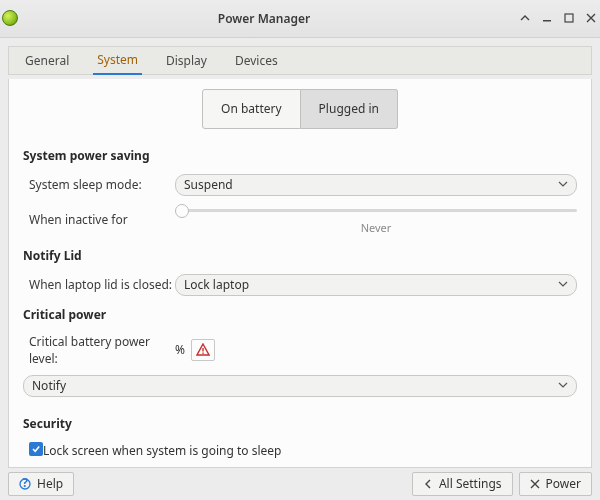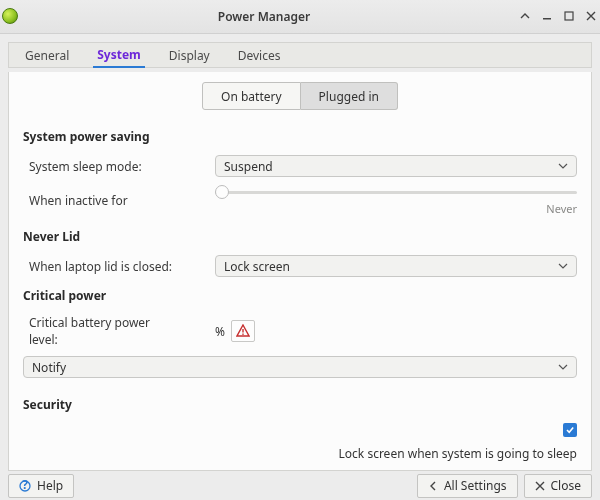--- a/index.html
+++ b/index.html
@@ -5,43 +5,43 @@
   * { box-sizing: border-box; margin: 0; padding: 0; font-family: "Segoe UI", "Noto Sans", "Liberation Sans", sans-serif; font-size: 12px; color: #333; }
   body { background: #ececec; width: 600px; height: 500px; overflow: hidden; }
   .window { width: 600px; height: 500px; display: flex; flex-direction: column; background: #ececec; }
   .titlebar { height: 42px; background: linear-gradient(#ececec,#e3e3e3); border-bottom: 1px solid #d0d0d0; display: flex; align-items: center; padding: 0 2px; }
   .titlebar .app-icon { width: 16px; height: 16px; border-radius: 50%; background: radial-gradient(circle at 35% 35%, #d6f25a, #8bbf1f 60%, #4a7a0f); border: 1px solid #4a7a0f; }
   .titlebar .title { flex: 1; text-align: center; font-weight: 600; color: #3b3b3b; }
   .titlebar .wbtn { width: 14px; height: 14px; margin-left: 8px; display: flex; align-items: center; justify-content: center; color: #444; }
   .titlebar .wbtn svg { display: block; }
   .tabbar { height: 32px; background: #e9e9e6; border: 1px solid #d3d3d0; margin: 8px 8px 4px 8px; display: flex; align-items: stretch; padding: 0 12px; gap: 20px; }
   .tab { display: flex; align-items: center; color: #4a4a4a; cursor: pointer; padding: 0 4px; }
-  .tab.active { color: #6d28d9; border-bottom: 2px solid #2a7ad4; margin-bottom: -1px; font-weight: bold; }
+  .tab.active { color: #a16207; border-bottom: 2px solid #2a7ad4; margin-bottom: -1px; }
   .panel { flex: 1; margin: 0 8px; background: #fcfcfc; border: 1px solid #d3d3d0; border-top: none; padding: 10px 14px 8px 14px; display: flex; flex-direction: column; }
   .mode-toggle { display: flex; justify-content: center; margin-bottom: 12px; }
-  .seg { border: 1px solid #c0c0be; background: #f6f6f4; height: 28px; display: flex; align-items: center; padding: 0 18px; cursor: pointer; }
+  .seg { border: 1px solid #c0c0be; background: #f6f6f4; height: 40px; display: flex; align-items: center; padding: 0 18px; cursor: pointer; }
   .seg.left { border-radius: 3px 0 0 3px; }
   .seg.right { border-radius: 0 3px 3px 0; border-left: none; }
   .seg.active { background: #dedede; }
   .section-title { font-weight: 700; color: #2a2a2a; margin: 6px 0 6px 0; }
-  .row { display: flex; align-items: center; margin: 4px 0; gap: 40px; }
+  .row { display: flex; align-items: center; margin: 4px 0; }
   .row .label { width: 152px; padding-left: 6px; color: #3a3a3a; }
-  .dropdown { flex: 1; height: 22px; background: #f2f2f0; border: 1px solid #c8c8c6; border-radius: 4px; display: flex; align-items: center; padding: 0 8px; position: relative; cursor: pointer; }
+  .dropdown { flex: 1; height: 22px; background: #f2f2f0; border: 1px solid #c8c8c6; border-radius: 10px; display: flex; align-items: center; padding: 0 8px; position: relative; cursor: pointer; }
   .dropdown .caret { position: absolute; right: 8px; }
   .slider-wrap { flex: 1; display: flex; flex-direction: column; }
   .slider-track { position: relative; height: 14px; display: flex; align-items: center; }
   .slider-track .track { height: 3px; width: 100%; background: #d8d8d6; border-radius: 2px; }
   .slider-track .thumb { position: absolute; left: 0; width: 14px; height: 14px; background: #fdfdfd; border: 1px solid #bcbcbc; border-radius: 50%; }
-  .slider-caption { text-align: right; font-size: 11px; color: #8a8a88; margin-top: 2px; }
+  .slider-caption { text-align: center; font-size: 11px; color: #8a8a88; margin-top: 2px; }
   .spinwrap { display: flex; align-items: center; gap: 6px; }
   .spinbox { display: flex; align-items: center; border: 1px solid #c8c8c6; border-radius: 2px; background: #fdfdfd; height: 22px; }
   .spinbox .val { width: 32px; text-align: left; padding: 0 6px; }
   .spinbox .btn { width: 26px; height: 100%; display: flex; align-items: center; justify-content: center; border-left: 1px solid #e0e0de; cursor: pointer; }
   .warn { width: 24px; height: 22px; border: 1px solid #c8c8c6; border-radius: 2px; display: flex; align-items: center; justify-content: center; background: #fdfdfd; }
-  .checkbox-row { display: flex; align-items: flex-end; gap: 8px; padding-left: 6px; margin-top: 4px; flex-direction: column; }
+  .checkbox-row { display: flex; align-items: flex-start; padding-left: 6px; margin-top: 4px; }
   .chk { width: 14px; height: 14px; border-radius: 2px; background: #2a7ad4; display: flex; align-items: center; justify-content: center; }
   .spacer { flex: 1; }
   .footer { height: 36px; background: #ececec; display: flex; align-items: center; padding: 0 8px; gap: 6px; }
   .btn-flat { height: 24px; border: 1px solid #c4c4c2; background: #f3f3f1; border-radius: 2px; display: flex; align-items: center; padding: 0 10px; gap: 6px; cursor: pointer; color: #3a3a3a; }
 </style>
 </head>
 <body>
 
 <div class="window">
 
@@ -98,25 +98,25 @@
       <div class="label">When inactive for</div>
       <div class="slider-wrap">
         <div class="slider-track">
           <div class="track"></div>
           <div class="thumb"></div>
         </div>
         <div class="slider-caption">Never</div>
       </div>
     </div>
 
-    <div class="section-title" style="margin-top:8px">Never Lid</div>
+    <div class="section-title" style="margin-top:8px">Notify Lid</div>
     <div class="row">
       <div class="label">When laptop lid is closed:</div>
       <div class="dropdown">
-        <span>Lock screen</span>
+        <span>Lock laptop</span>
         <span class="caret"><svg width="10" height="10" viewBox="0 0 10 10">
               <path d="M1 3 L5 7 L9 3" stroke="#555" stroke-width="1.2" fill="none"></path>
             </svg></span>
       </div>
     </div>
 
     <div class="section-title" style="">Critical power</div>
     <div class="row">
       <div class="label">Critical battery power level:</div>
       <div class="spinwrap">
@@ -164,17 +164,17 @@
     <div class="btn-flat">
       <svg width="10" height="10" viewBox="0 0 10 10">
           <path d="M7 1 L3 5 L7 9" stroke="#444" stroke-width="1.4" fill="none"></path>
         </svg>
       <span>All Settings</span>
     </div>
     <div class="btn-flat">
       <svg width="10" height="10" viewBox="0 0 10 10">
           <path d="M1 1 L9 9 M9 1 L1 9" stroke="#444" stroke-width="1.4"></path>
         </svg>
-      <span>Close</span>
+      <span>Power</span>
     </div>
   </div>
 
 </div>
 
 </body></html>

